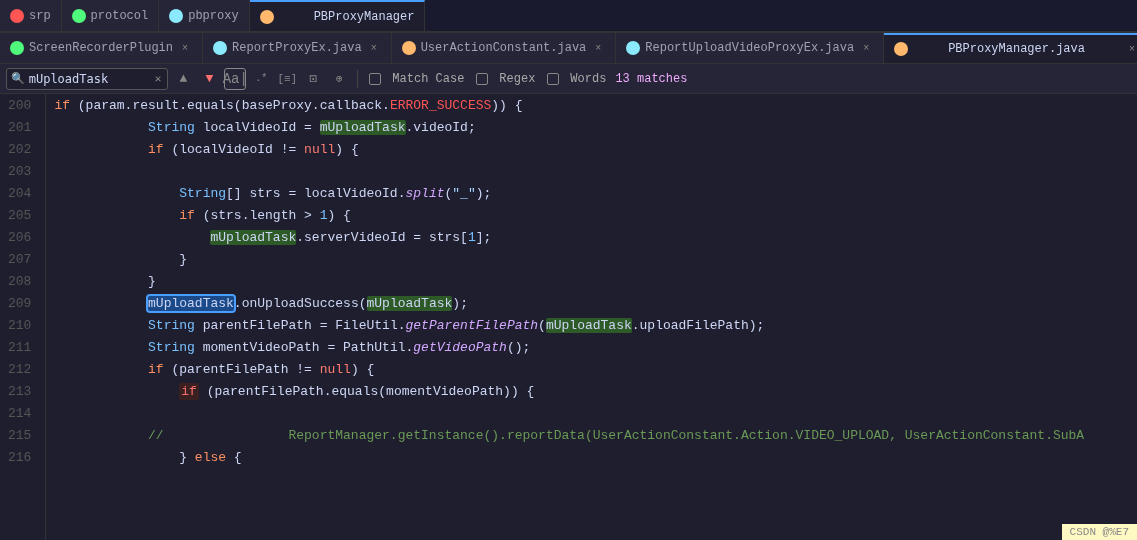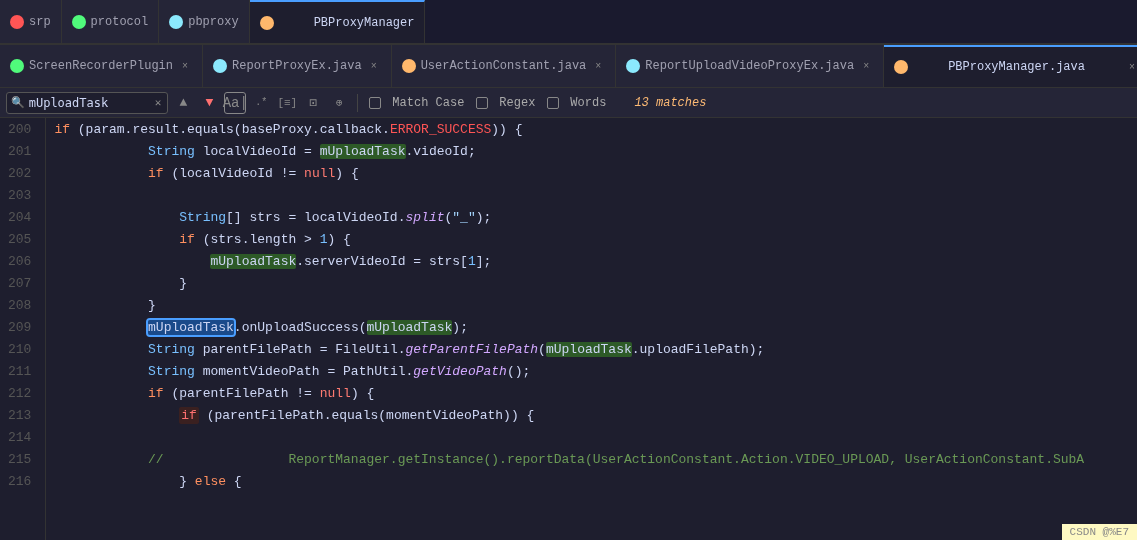--- a/index.html
+++ b/index.html
@@ -11,21 +11,21 @@
       overflow: hidden;
       width: 1137px;
       height: 540px;
     }
 
     
     .tab-bar {
       display: flex;
       align-items: center;
       background: #1a1a2e;
-      height: 44px;
+      height: 32px;
       border-bottom: 1px solid #333;
       overflow: hidden;
       flex-shrink: 0;
     }
     .tab {
       display: flex;
       align-items: center;
       padding: 0 10px;
       height: 100%;
       background: #252537;
@@ -132,24 +132,23 @@
     }
     .checkbox-fake {
       width: 12px;
       height: 12px;
       border: 1px solid #888;
       border-radius: 2px;
       background: transparent;
       flex-shrink: 0;
     }
     .matches-count {
-      color: #fdba74;
+      color: #f0abfc;
       font-size: 12px;
-      margin-left: 20px;
-      font-style: italic;
+      margin-left: 1px;
     }
 
     
     .editor-area {
       display: flex;
       height: calc(540px - 32px - 30px);
       overflow: hidden;
     }
 
     

